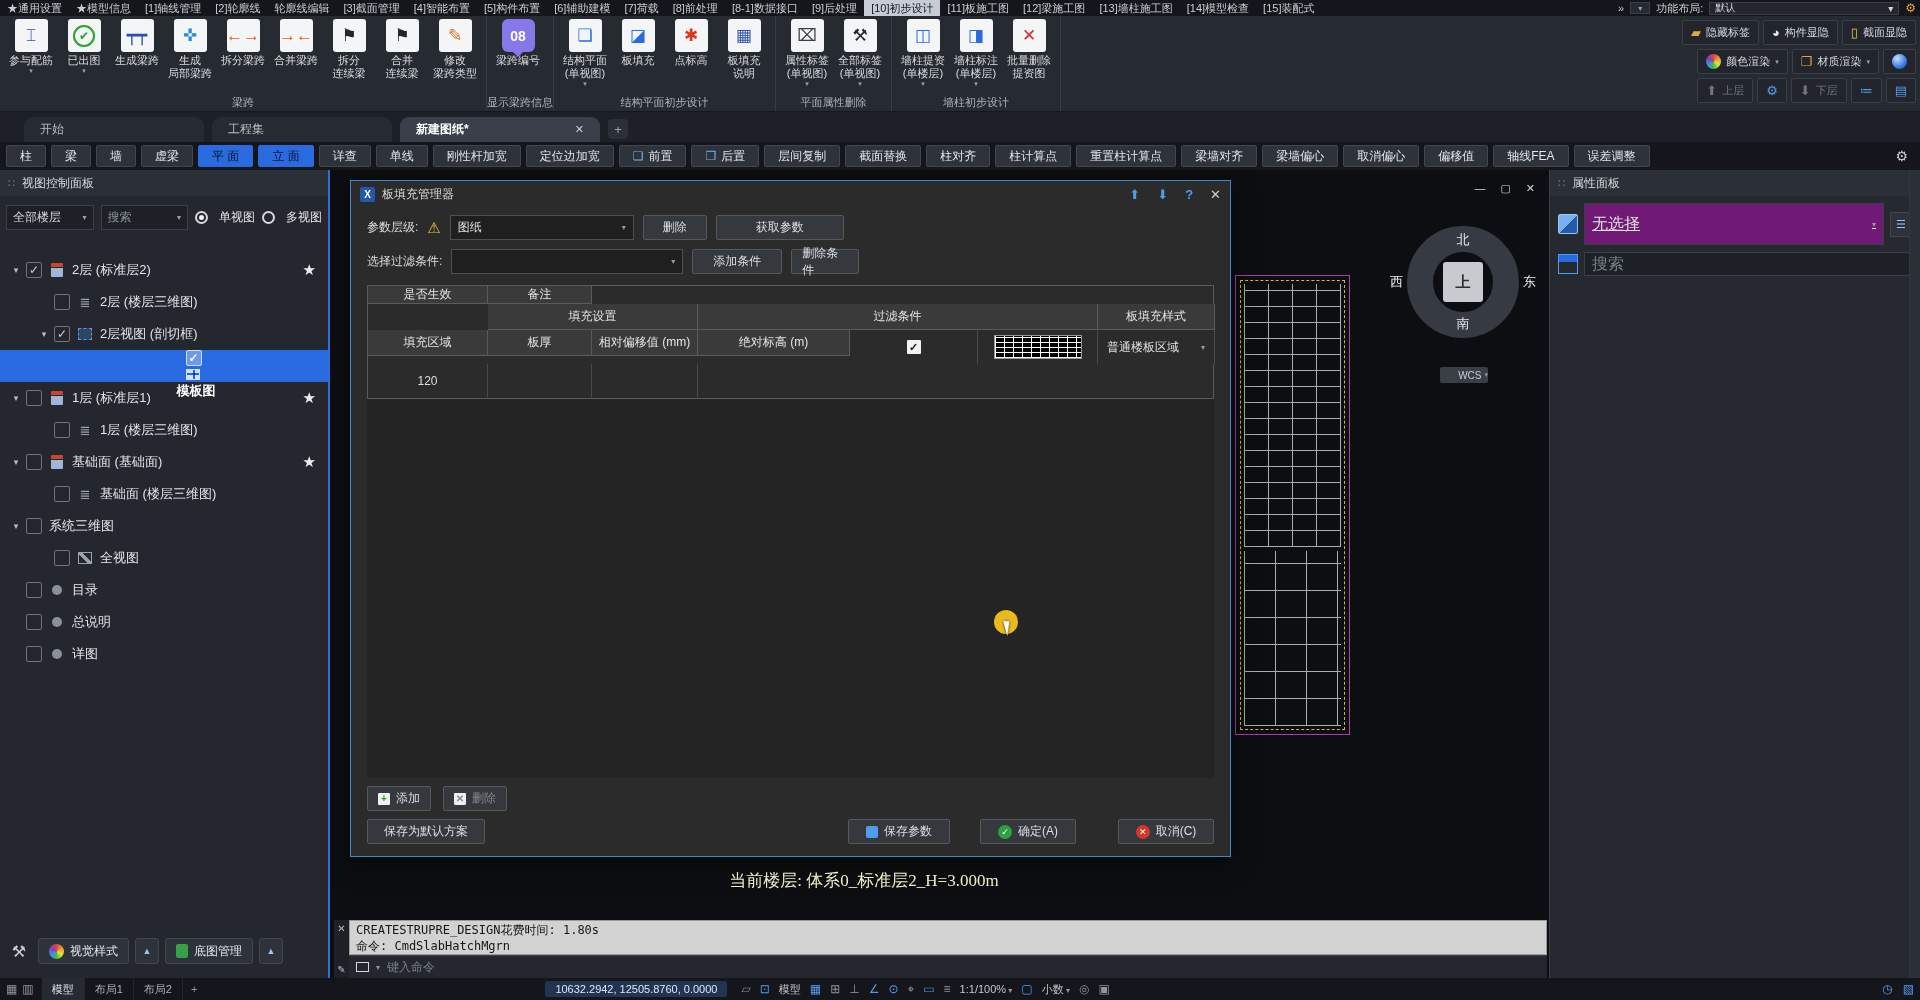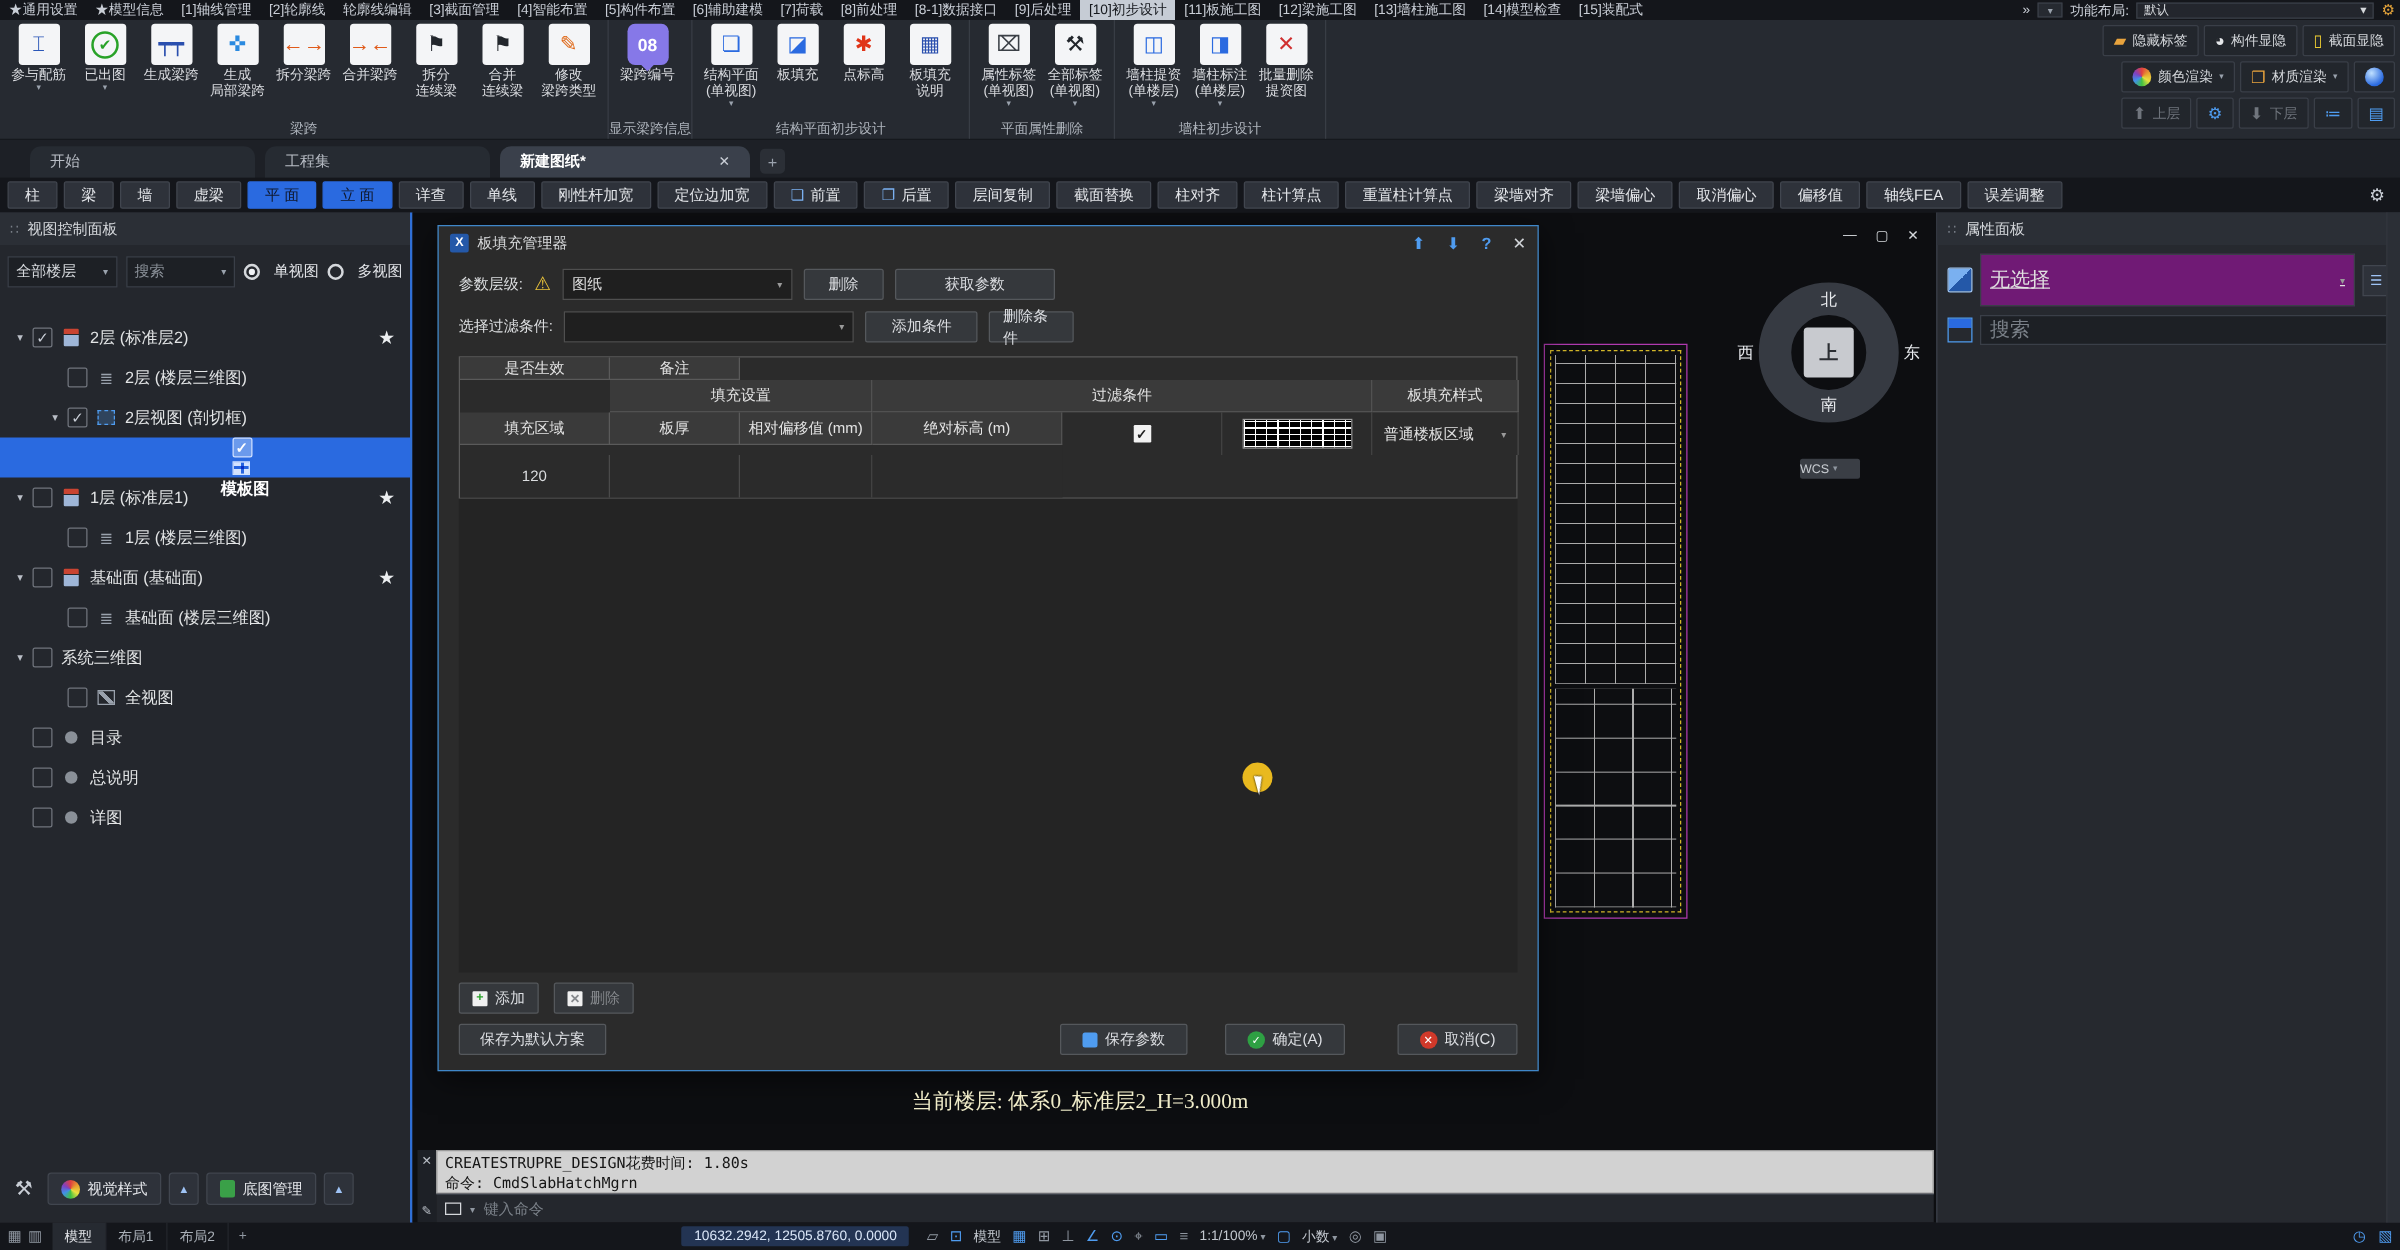--- a/index.html
+++ b/index.html
@@ -97,21 +97,21 @@
     background-image:repeating-linear-gradient(0deg,#c8c8c8 0 1px,transparent 1px 27px),repeating-linear-gradient(90deg,#c8c8c8 0 1px,transparent 1px 31px);
     opacity:.85; }
   .compass { position:absolute; left:1077px; top:56px; width:112px; height:112px; }
   .compass-ring { position:absolute; inset:0; border-radius:50%; border:26px solid rgba(58,62,70,.92); }
   .compass-center { position:absolute; left:36px; top:36px; width:40px; height:40px; background:#c8cacf; border-radius:3px; display:flex; align-items:center; justify-content:center; font-size:15px; font-weight:bold; color:#2b2e33; }
   .cdir { position:absolute; color:#e8eaee; font-size:13px; }
   .cdir.n { top:5px; left:50%; transform:translateX(-50%); }
   .cdir.s { bottom:5px; left:50%; transform:translateX(-50%); }
   .cdir.w { left:-17px; top:50%; transform:translateY(-50%); }
   .cdir.e { right:-17px; top:50%; transform:translateY(-50%); }
-  .wcs { position:absolute; left:1110px; top:197px; width:48px; height:16px; background:#3a3e45; border-radius:2px; color:#c9cdd2; font-size:10px; display:flex; align-items:center; justify-content:flex-start; gap:3px; }
+  .wcs { position:absolute; left:1110px; top:197px; width:48px; height:16px; background:#3a3e45; border-radius:2px; color:#c9cdd2; font-size:10px; display:flex; align-items:center; justify-content:flex-end; gap:3px; }
 
   
   .dialog { position:absolute; left:20px; top:10px; width:881px; height:677px; background:#2b2b2b; border:1px solid #3f87c9; box-shadow:0 6px 24px rgba(0,0,0,.55); display:flex; flex-direction:column; font-size:12px; color:#dcdee0; }
   .dlg-title { height:26px; display:flex; align-items:center; gap:7px; padding:0 9px; flex:none; }
   .dlg-logo { width:15px; height:15px; background:#2458a8; border-radius:2px; color:#fff; font-size:10px; font-weight:bold; display:flex; align-items:center; justify-content:center; }
   .dlg-title-text { font-size:12px; color:#d8dadc; }
   .dlg-title-btns { margin-left:auto; display:flex; gap:17px; align-items:center; }
   .dlg-tb { font-size:13px; color:#4f9cf0; cursor:default; }
   .dlg-tb.close { color:#cfd2d6; }
   .dlg-body { flex:1; display:flex; flex-direction:column; padding:8px 16px 12px; min-height:0; }

